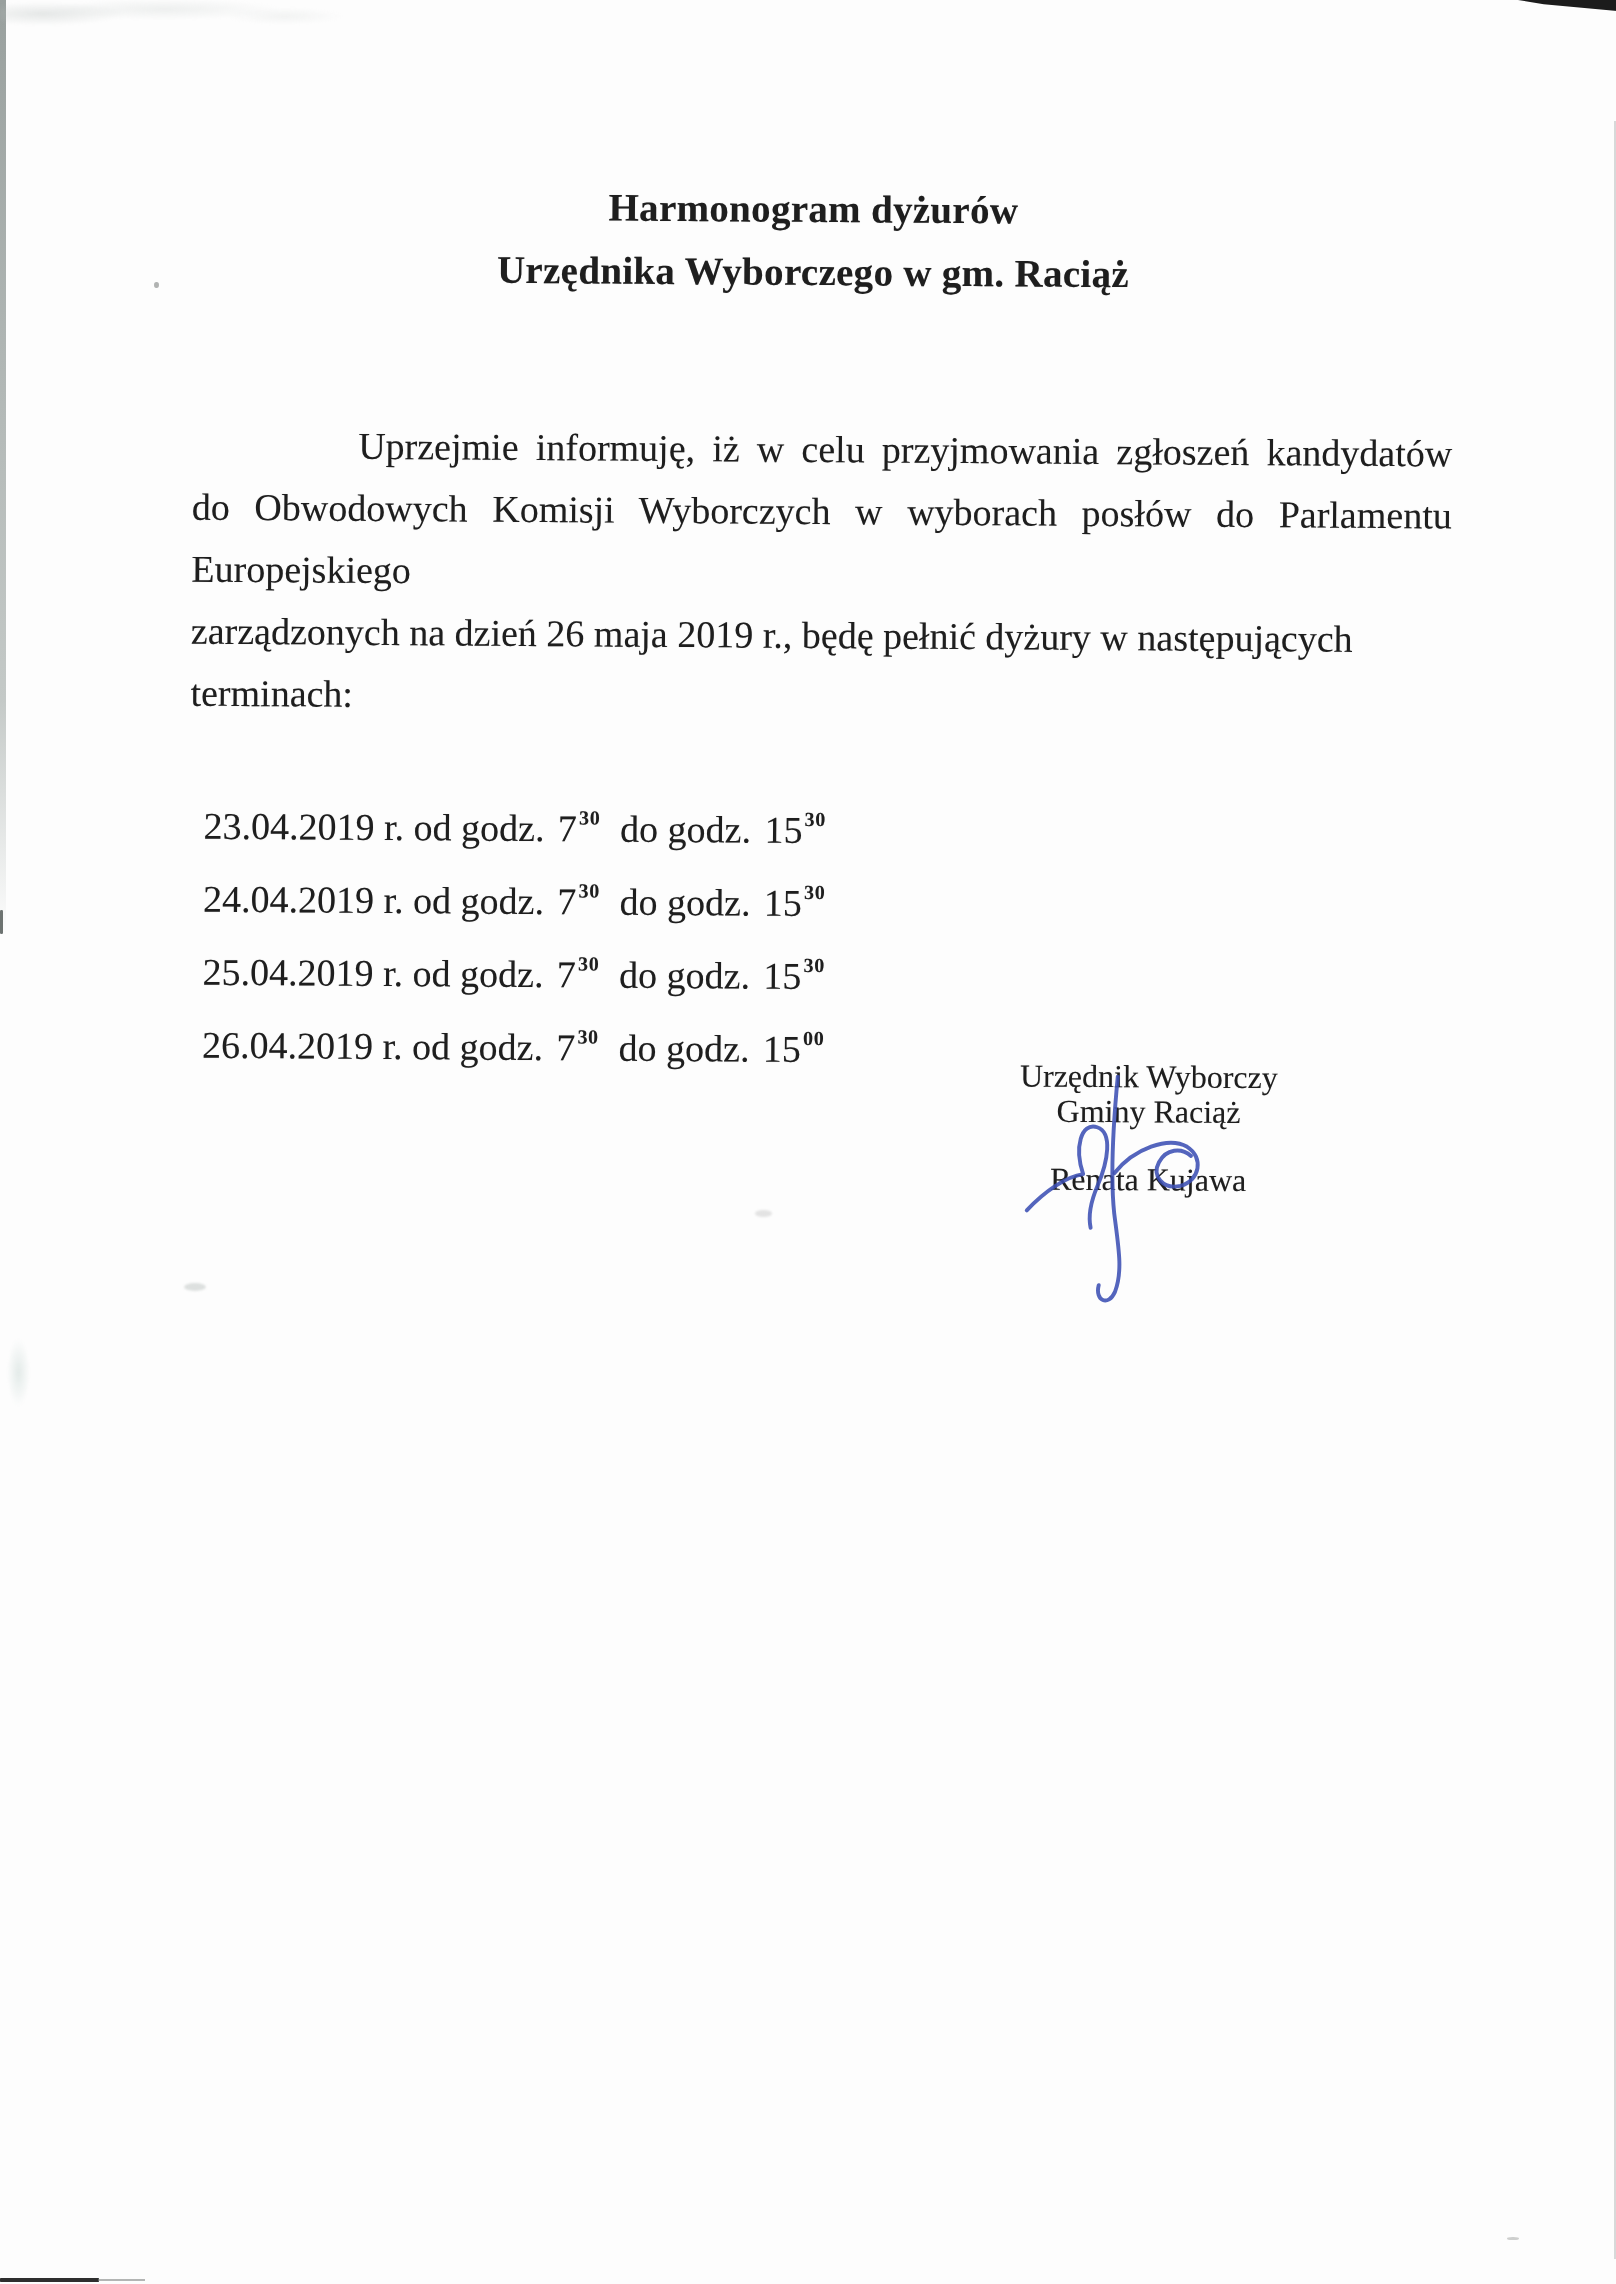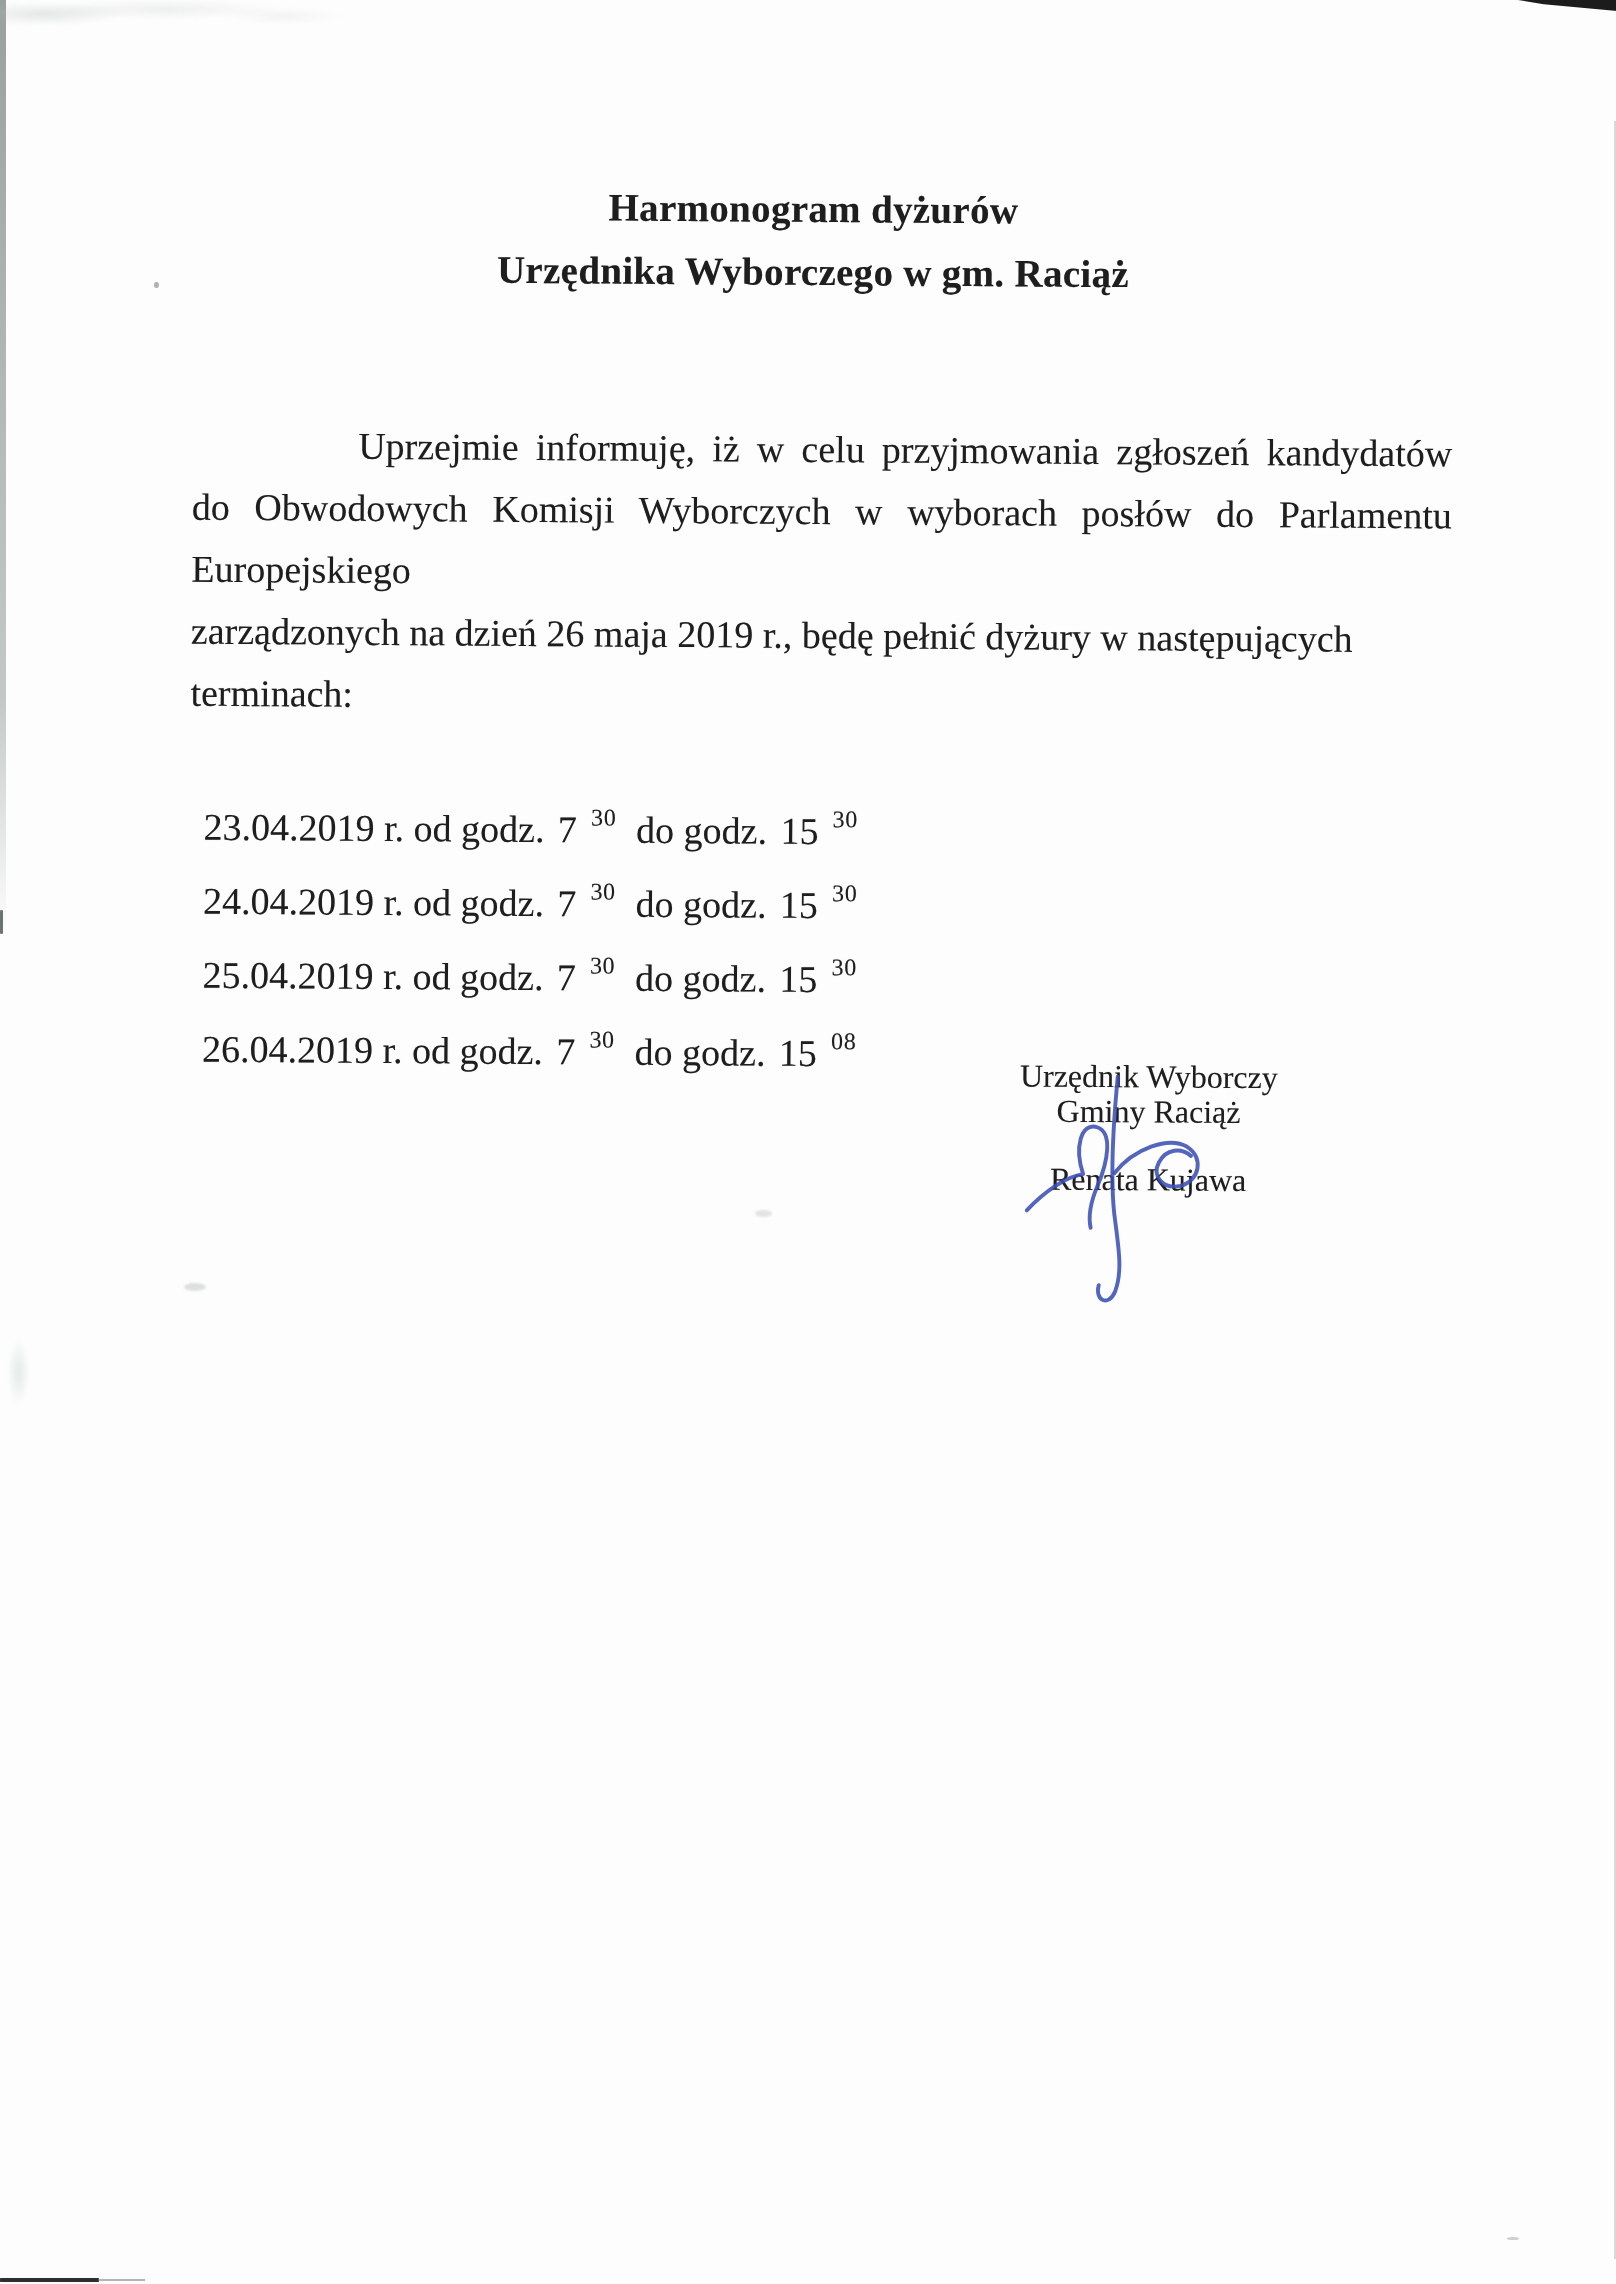--- a/index.html
+++ b/index.html
@@ -55,24 +55,25 @@
   .p-line-last { text-align: left; }
 
   .schedule-block {
     margin: 60px 0 0 203px;
     font-size: 38px;
     line-height: 62px;
   }
   .sched-row { white-space: nowrap; }
   .sched-row .hour { margin-left: 3.9px; }
   .sup {
-    font-size: 24px;
+    font-size: 20px;
     vertical-align: 17px;
-    margin-left: 14px;
+    margin-left: 2px;
     letter-spacing: 0.7px;
+    font-weight: bold;
   }
   .sup.first { margin-right: 10.4px; }
 
   .signature-block {
     position: absolute;
     left: 979px; top: 1057px;
     width: 342px;
     text-align: center;
     font-size: 32px;
     line-height: 35px;
@@ -198,21 +199,21 @@
         <span class="hour">7</span><span class="sup first">30</span>
         <span>do godz.</span>
         <span class="hour">15</span><span class="sup">30</span>
       </div>
 
       <div class="sched-row">
         <span>26.04.2019 r.</span>
         <span>od godz.</span>
         <span class="hour">7</span><span class="sup first">30</span>
         <span>do godz.</span>
-        <span class="hour">15</span><span class="sup">08</span>
+        <span class="hour">15</span><span class="sup">00</span>
       </div>
 
     </div>
 
     <div class="signature-block">
       <div>Urzędnik Wyborczy</div>
       <div>Gminy Raciąż</div>
       <div class="signature-name">Renata Kujawa</div>
     </div>
 

